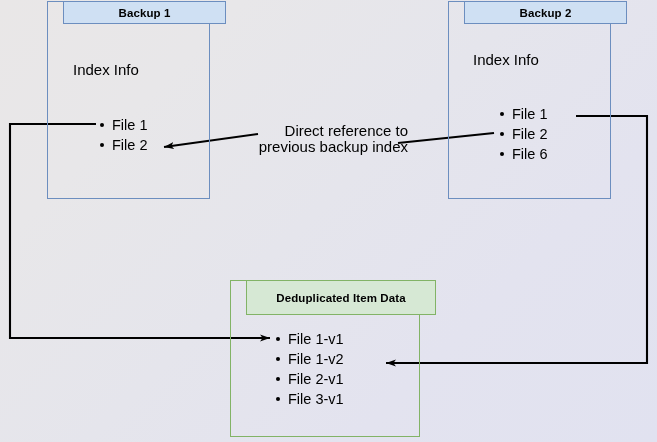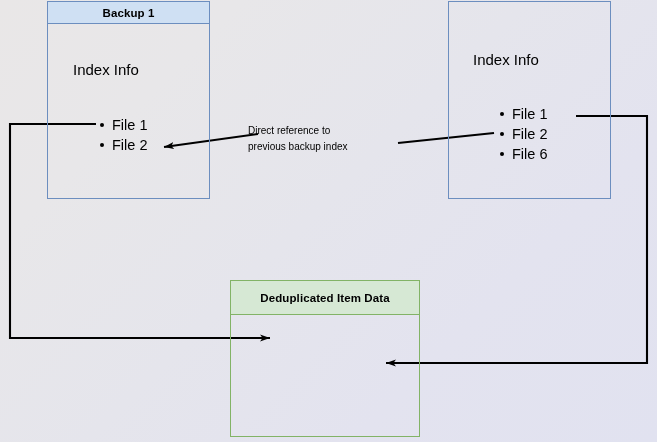--- a/index.html
+++ b/index.html
@@ -32,20 +32,21 @@
     box-sizing: border-box;
     border: 1px solid #6c8ebf;
     background: #cfe0f3;
     font-size: 11.5px;
     font-weight: bold;
     color: #000;
     display: flex;
     align-items: center;
     justify-content: center;
     letter-spacing: 0.1px;
+    margin-left: 16px;
   }
   .box-header.green {
     border-color: #82b366;
     background: #d6e8d4;
   }
   .box-caption {
     position: absolute;
     font-size: 15px;
     color: #000;
     white-space: nowrap;
@@ -69,24 +70,24 @@
     position: absolute;
     left: 1px;
     top: 8px;
     width: 4px;
     height: 4px;
     border-radius: 50%;
     background: #000;
   }
   .edge-label {
     position: absolute;
-    font-size: 10px;
+    font-size: 15px;
     line-height: 16px;
     color: #000;
-    text-align: left;
+    text-align: right;
     white-space: pre-line;
   }
   svg.edges {
     position: absolute;
     left: 0;
     top: 0;
     width: 657px;
     height: 442px;
     overflow: visible;
   }
@@ -118,28 +119,37 @@
   <div class="box-header" style="left:47px; top:1px; width:163px; height:23px;">
     <span>Backup 1</span>
   </div>
   <div class="box-caption" style="left:73px; top:61px;">Index Info</div>
   <ul class="bullet-list" style="left:99px; top:115px;">
     <li>File 1</li>
     <li>File 2</li>
   </ul>
 
   <div class="box" style="left:448px; top:1px; width:163px; height:198px;"></div>
+  <div class="box-header" style="left:448px; top:1px; width:163px; height:23px;">
+    <span>Backup 2</span>
+  </div>
   <div class="box-caption" style="left:473px; top:51px;">Index Info</div>
   <ul class="bullet-list" style="left:499px; top:104px;">
     <li>File 1</li>
     <li>File 2</li>
     <li>File 6</li>
   </ul>
 
   <div class="box green" style="left:230px; top:280px; width:190px; height:157px;"></div>
   <div class="box-header green" style="left:230px; top:280px; width:190px; height:35px;">
     <span>Deduplicated Item Data</span>
   </div>
+  <ul class="bullet-list" style="left:275px; top:329px;">
+    <li>File 1-v1</li>
+    <li>File 1-v2</li>
+    <li>File 2-v1</li>
+    <li>File 3-v1</li>
+  </ul>
 
   <div class="edge-label" style="left:248px; top:123px; width:160px;">Direct reference to
 previous backup index</div>
 
 </div>
 
 </body></html>

